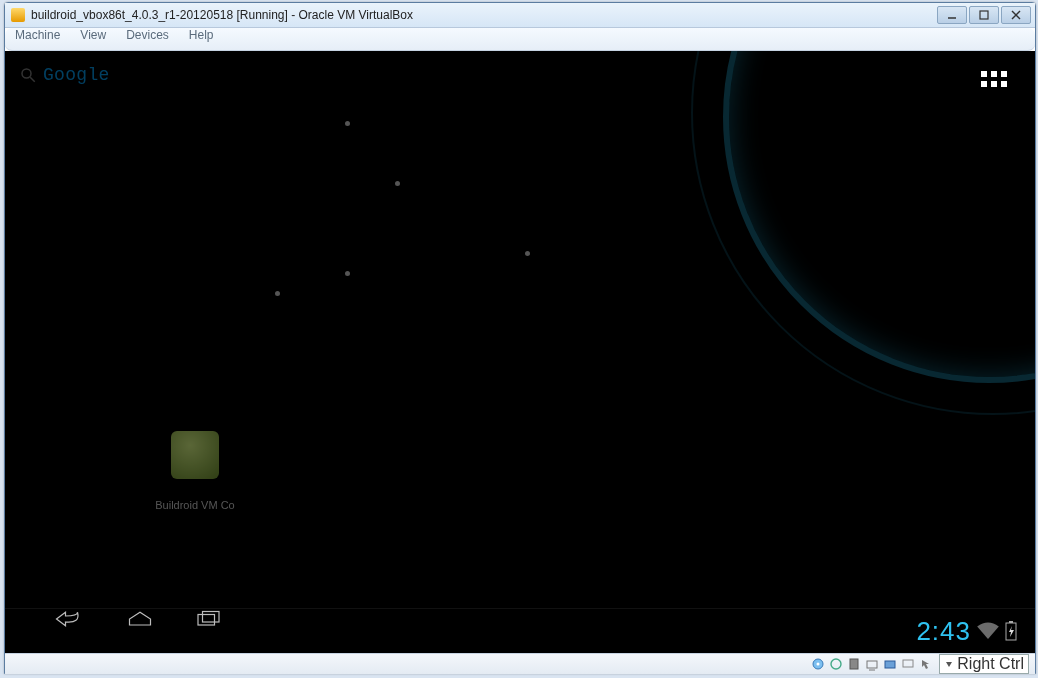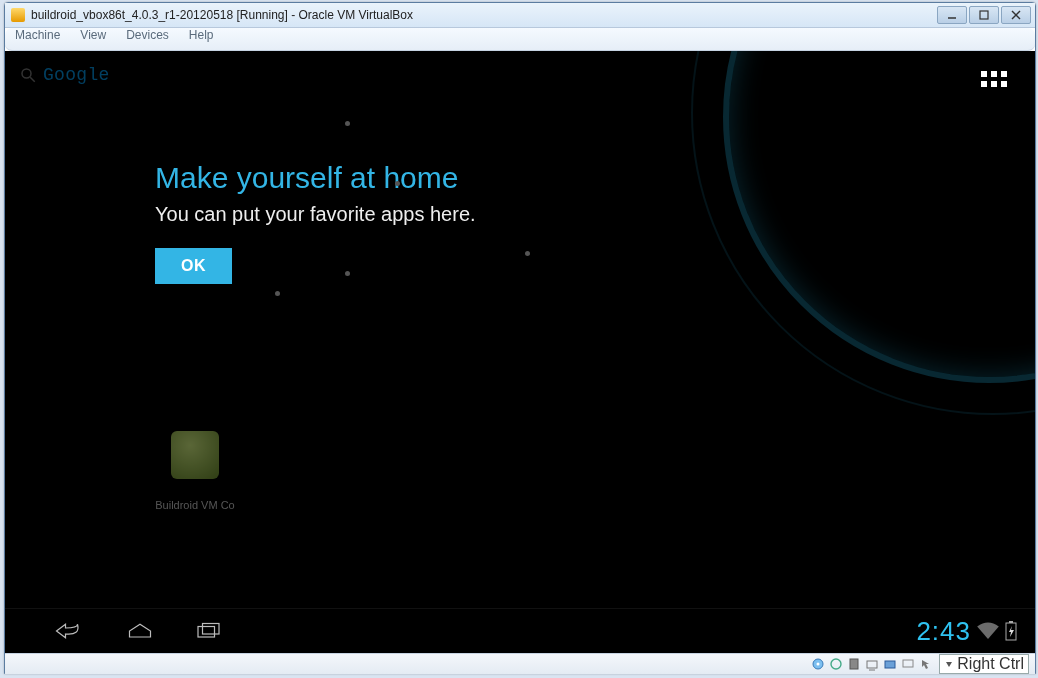--- a/index.html
+++ b/index.html
@@ -25,21 +25,21 @@
   .tip-right{position:absolute;right:120px;top:100px;width:170px;color:#f2f2f2;font-size:19px;text-align:right;line-height:1.3;}
   .dialog{position:absolute;left:150px;top:110px;color:#fff;}
   .dlg-title{font-size:30px;color:#33b5e5;font-weight:400;margin:0 0 8px;}
   .dlg-body{font-size:20px;color:#eee;margin:0 0 22px;}
   .dlg-ok{display:inline-block;background:#33b5e5;color:#fff;font-size:16px;font-weight:bold;padding:9px 26px;border:none;letter-spacing:.5px;}
   .appicon{position:absolute;left:145px;top:380px;width:90px;text-align:center;opacity:.45;}
   .appicon .glyph{width:48px;height:48px;margin:0 auto 4px;background:radial-gradient(circle at 40% 30%,#c7e27a,#6a8a2e);border-radius:6px;}
   .appicon .lbl{font-size:11px;color:#bbb;white-space:nowrap;margin-top:20px;}
   .dots i{position:absolute;width:5px;height:5px;background:#555;border-radius:50%;}
   
-  .navbar{position:absolute;left:0;right:0;bottom:0;height:44px;background:#000;border-top:1px solid #111;display:flex;align-items:center;padding-left:20px;}
+  .navbar{position:absolute;left:0;right:0;bottom:0;height:44px;background:#000;border-top:1px solid #111;display:flex;padding-left:20px;}
   .nav-left{display:flex;gap:40px;margin-left:30px;}
   .nav-left svg{width:30px;height:20px;fill:none;stroke:#bcbcbc;stroke-width:1.6;}
   .nav-right{margin-left:auto;margin-right:18px;display:flex;align-items:center;gap:6px;color:#2fc2f0;}
   .clock{font-family:"Arial Narrow",Arial,sans-serif;font-size:26px;letter-spacing:1px;color:#2fc2f0;}
   .wifi{width:22px;height:18px;}
   .batt{width:12px;height:20px;}
   
   .statusbar{height:20px;background:linear-gradient(#f4f7fb,#e4ebf3);border-top:1px solid #c6d3e2;display:flex;align-items:center;justify-content:flex-end;font-size:16px;color:#333;padding-left:23px;}
   .statusbar .icons{display:flex;gap:4px;margin-right:6px;align-items:center;}
   .st-ic{width:14px;height:14px;display:inline-block;}
@@ -95,25 +95,20 @@
     <div class="appsgrid">
       <i></i>
         <i></i>
         <i></i>
         <i></i>
         <i></i>
         <i></i>
     </div>
 
 
-    <div class="dialog">
-      <div class="dlg-title">Make yourself at home</div>
-      <div class="dlg-body">You can put your favorite apps here.</div>
-      <button class="dlg-ok">OK</button>
-    </div>
 
     <div class="appicon">
       <div class="glyph"></div>
       <div class="lbl">Buildroid VM Co</div>
     </div>
 
     <div class="dots">
       <i style="left:340px;top:70px"></i>
         <i style="left:390px;top:130px"></i>
       <i style="left:270px;top:240px"></i>

